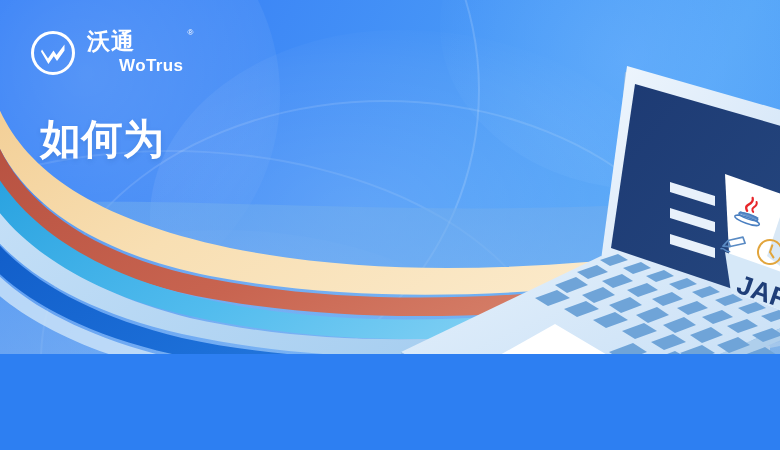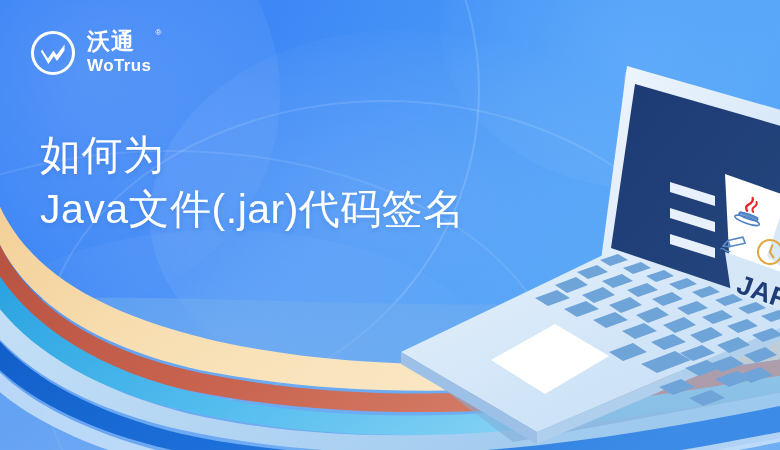--- a/index.html
+++ b/index.html
@@ -4,21 +4,21 @@
 <style>
   * { margin:0; padding:0; box-sizing:border-box; }
   html,body { width:780px; height:450px; overflow:hidden; }
   body {
     font-family:"Liberation Sans", "DejaVu Sans", sans-serif;
     background:#2d7ff2;
   }
 
   #banner {
     position:relative;
-    width:780px; height:450px;
+    width:780px; height:354px;
     overflow:hidden;
     background:linear-gradient(118deg,#2e7bf6 0%,#3d87f6 26%,#4a9bf7 58%,#55a6f8 78%,#4e9df6 100%);
     padding-left:35px;
   }
 
   
   .blob { position:absolute; pointer-events:none; }
   #blob-left {
     left:-150px; top:-120px; width:430px; height:430px;
     border-radius:50%;
@@ -57,28 +57,28 @@
   #logo-text { display:flex; flex-direction:column; line-height:1; padding-bottom:2px; }
   #logo-cn {
     color:#ffffff; font-size:23px; font-weight:700; letter-spacing:1px;
     position:relative; display:inline-block;
   }
   #logo-reg {
     position:absolute; right:-11px; top:-1px; font-size:8px; font-weight:400;
     color:#ffffff;
   }
   #logo-en {
-    color:#ffffff; font-size:17px; font-weight:700; letter-spacing:.4px; margin-top:4px;
+    color:#ffffff; font-size:17px; font-weight:700; letter-spacing:.4px; margin-top:4px;margin-left:32px;
   }
 
   
   #headline {
-    position:absolute; left:40px; top:128px;
+    position:absolute; left:40px; top:112px;
     color:#ffffff;
-    font-size:41px; font-weight:400;
+    font-size:41px; font-weight:700;
     line-height:1.32;
     letter-spacing:.5px;
     text-shadow:0 2px 5px rgba(20,70,140,.18);
     z-index:6;
   }
   #headline div { white-space:nowrap; }
 
   
   #laptop { position:absolute; left:395px; top:60px; width:400px; height:390px; z-index:5; }
 </style>
@@ -155,21 +155,20 @@
                L36.5 22.5 L29 33 L25.8 28.2 L20.4 36 L13 23.5 Z" fill="#ffffff"></path>
     </svg>
     <div id="logo-text">
       <span id="logo-cn"><span>沃通</span><span id="logo-reg">®</span></span>
       <span id="logo-en">WoTrus</span>
     </div>
   </div>
 
   <div id="headline">
     <div>如何为</div>
-    <div>Java文件(.jar)代码签名</div>
   </div>
 
   <svg id="laptop" viewBox="0 0 400 390">
     <defs>
       <linearGradient id="gBody" x1="0" y1="0" x2="1" y2="1">
         <stop offset="0%" stop-color="#E4F0FB"></stop>
         <stop offset="100%" stop-color="#C2DCF5"></stop>
       </linearGradient>
       <linearGradient id="gBezel" x1="0" y1="0" x2="1" y2="1">
         <stop offset="0%" stop-color="#EFF6FD"></stop>

